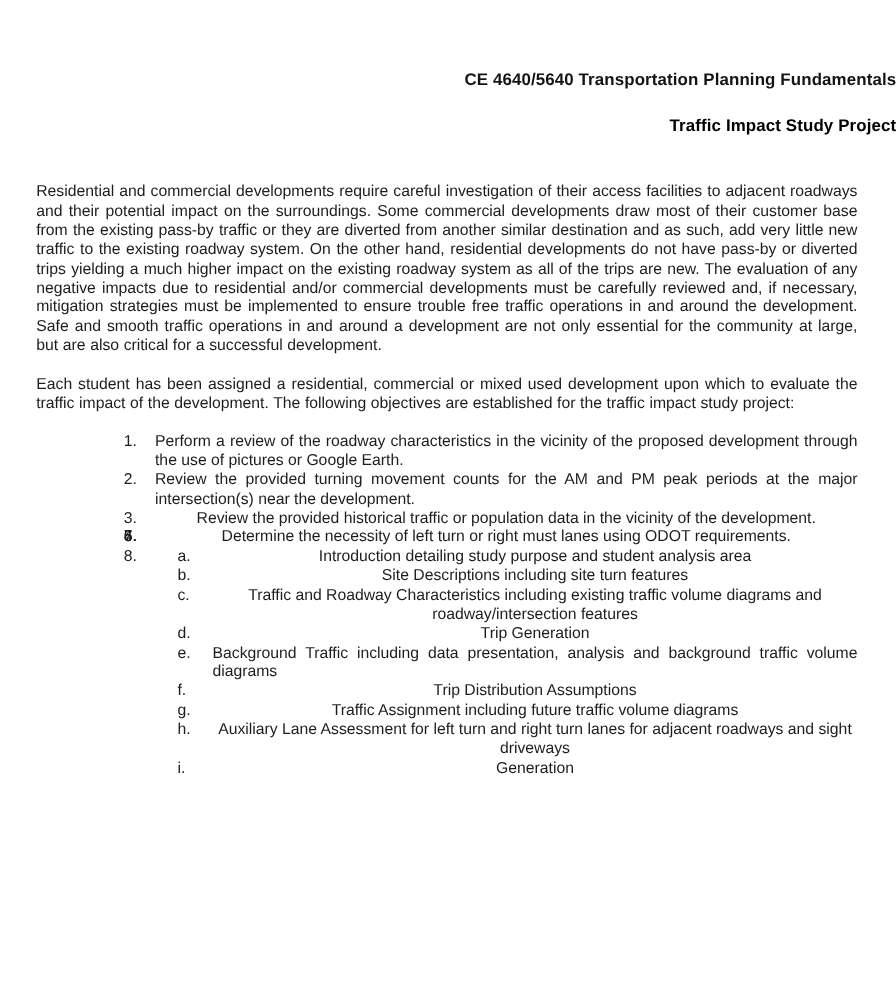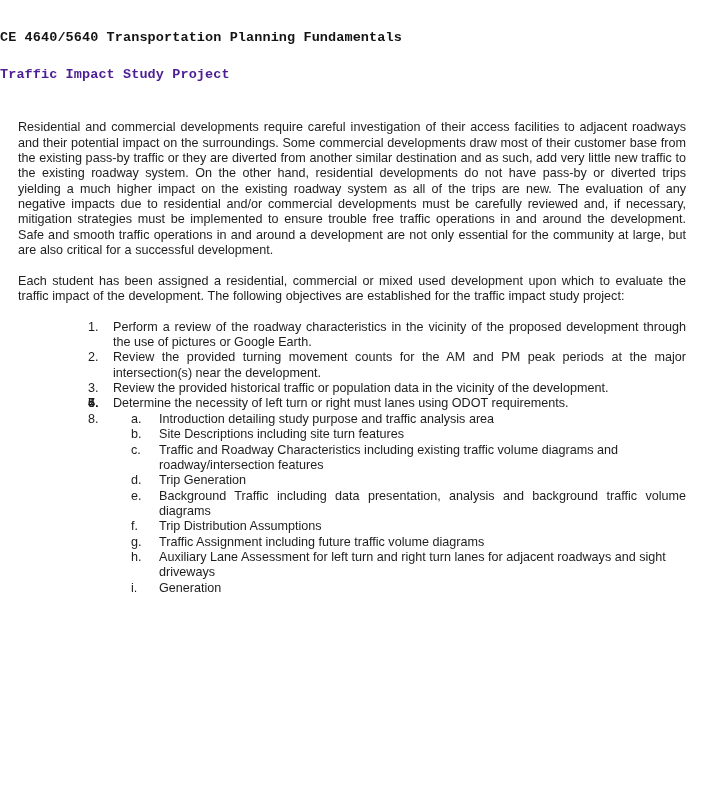--- a/index.html
+++ b/index.html
@@ -16,43 +16,42 @@
     overflow: hidden;
   }
   .page {
     position: relative;
     width: 717px;
     height: 789px;
     box-sizing: border-box;
     padding: 0;
   }
   .titles {
-    padding-top: 30px;
-    text-align: left;
-    font-family: Liberation Mono, monospace;
+    padding-top: 56px;
+    text-align: right;
   }
   .doc-title {
     font-size: 13.5px;
     font-weight: bold;
     letter-spacing: 0.1px;
     color: #141414;
     margin: 0;
     line-height: 1.2;
   }
   .doc-subtitle {
     font-size: 13.5px;
     font-weight: bold;
     letter-spacing: 0.1px;
-    color: #4c1d95;
+    color: #000000;
     margin: 0;
     padding-top: 21px;
     line-height: 1.2;
   }
   .body-area {
-    margin-left: 18px;
+    margin-left: 29px;
     margin-right: 31px;
     padding-top: 37px;
   }
   p.para {
     font-size: 12.6px;
     line-height: 15.35px;
     text-align: justify;
     margin: 0;
     color: #1d1d1d;
     word-spacing: 0.2px;
@@ -102,21 +101,21 @@
     width: 18px;
     text-align: left;
     font-size: 12.6px;
     line-height: 15.35px;
     color: #1d1d1d;
   }
   .item-text {
     display: block;
   }
   .no-justify {
-    text-align: left;
+    text-align: center;
   }
 </style>
 </head>
 <body>
 
 <div class="page">
 
   <div class="titles">
     <h1 class="doc-title">CE 4640/5640 Transportation Planning Fundamentals</h1>
     <h2 class="doc-subtitle">Traffic Impact Study Project</h2>
@@ -161,21 +160,21 @@
         <span class="item-text no-justify">Determine the necessity of left turn or right must lanes using ODOT requirements.</span>
       </li>
 
       <li>
         <span class="marker">8.</span>
 
         <ol class="sub-list">
 
           <li>
             <span class="marker">a.</span>
-            <span class="item-text no-justify">Introduction detailing study purpose and traffic analysis area</span>
+            <span class="item-text no-justify">Introduction detailing study purpose and student analysis area</span>
           </li>
 
           <li>
             <span class="marker">b.</span>
             <span class="item-text no-justify">Site Descriptions including site turn features</span>
           </li>
 
           <li>
             <span class="marker">c.</span>
             <span class="item-text no-justify">Traffic and Roadway Characteristics including existing traffic volume diagrams and roadway/intersection features</span>

